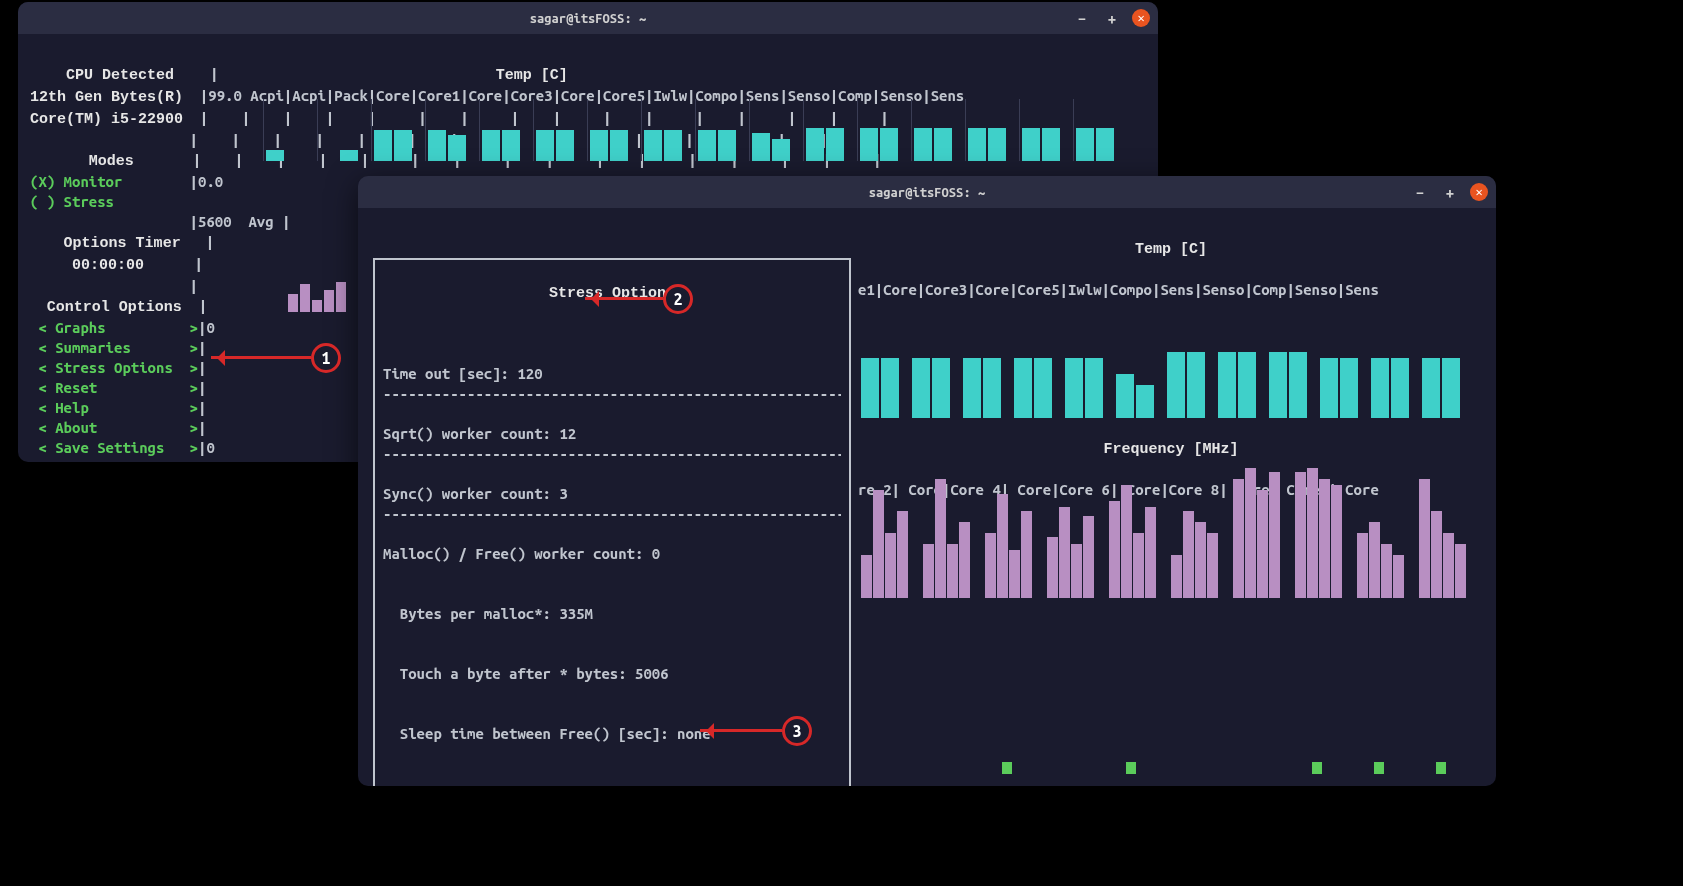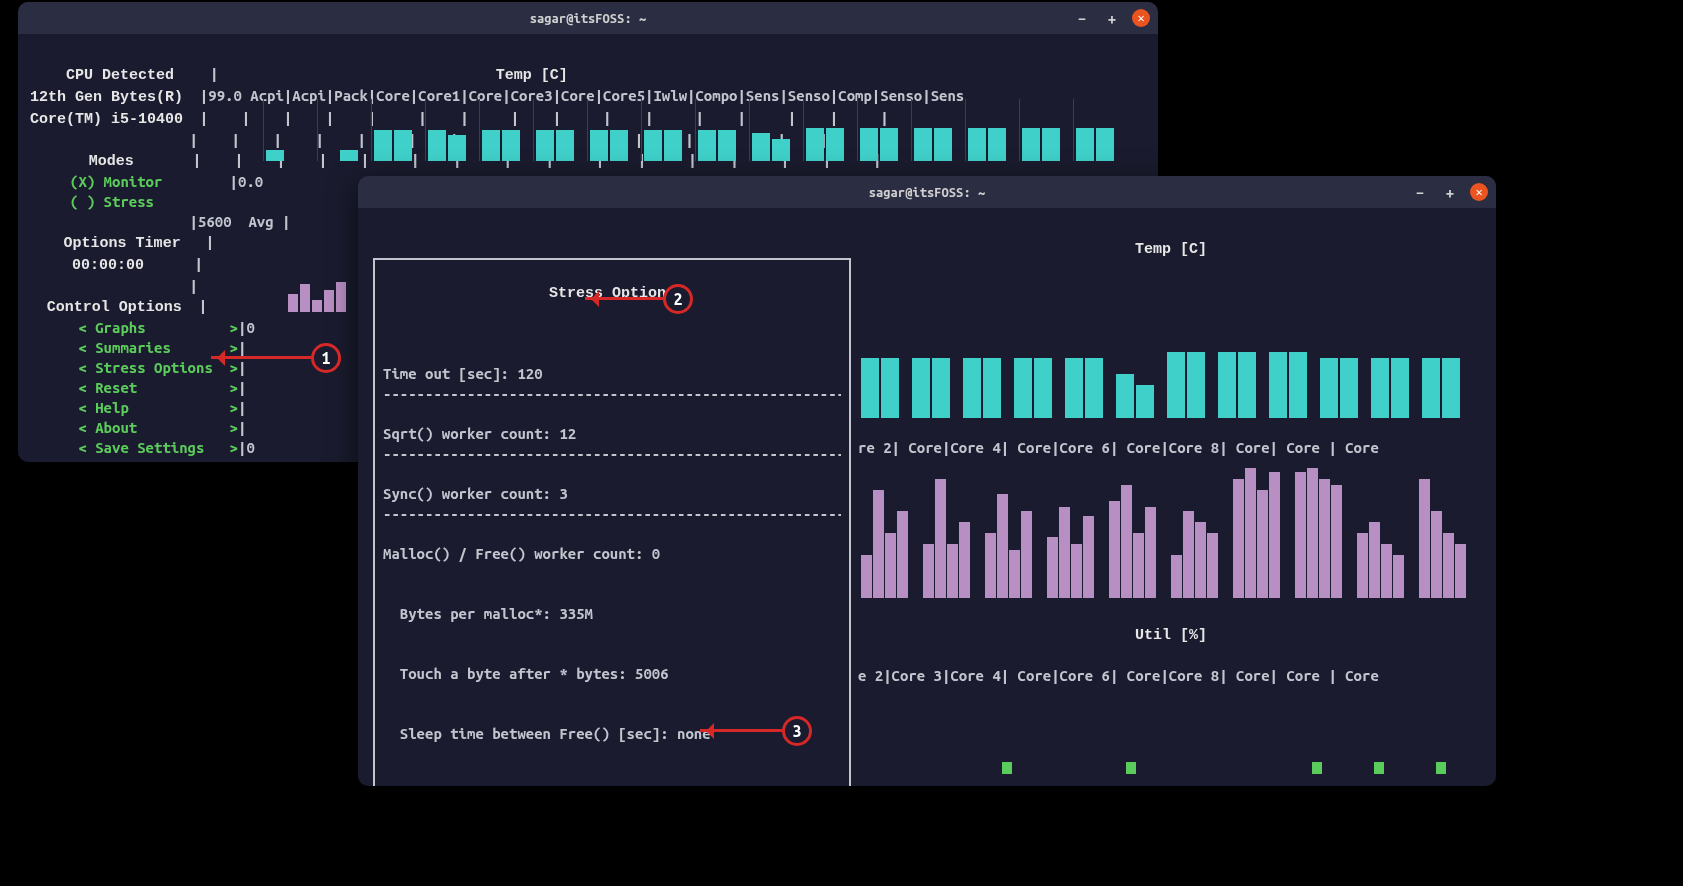--- a/index.html
+++ b/index.html
@@ -41,21 +41,21 @@
   .tb-close { background:#e95420; border-radius:50%; width:18px; height:18px; display:flex; align-items:center; justify-content:center; color:#fff; font-size:12px; }
   .term-body {
     padding: 10px 12px;
     line-height: 20px;
     font-size: 15px;
     white-space: pre;
     color: #c0c5ce;
     position: relative;
   }
   .white { color: #e6e6e6; font-family: Liberation Mono, monospace; }
-  .green { color: #5bcc5b; margin-left: 40px; }
+  .green { color: #5bcc5b; }
 
   
   #term1 { left: 18px; top: 2px; width: 1140px; height: 460px; }
   #term2 { left: 358px; top: 176px; width: 1138px; height: 610px; }
   .bar-segment {
     position: absolute;
     bottom: 0;
   }
   .cy { background:#3fd0c9; }
   .lv { background:#b88fc2; }
@@ -92,21 +92,21 @@
     <span>sagar@itsFOSS: ~</span>
     <div class="controls">
       <span class="tb-btn">–</span>
       <span class="tb-btn">+</span>
       <span class="tb-close">✕</span>
     </div>
   </div>
   <div class="term-body">
 <span class="white">    <span>CPU Detected</span>    </span>|                                 <span class="white">Temp [C]</span>
 <span class="white">12th Gen Bytes(R)</span>  <span>|99.0</span> <span>Acpi|Acpi|Pack|Core|Core1|Core|Core3|Core|Core5|Iwlw|Compo|Sens|Senso|Comp|Senso|Sens</span>
-<span class="white">Core(TM) i5-10400</span>  |    |    |    |    |     |    |     |    |     |    |     |    |     |    |     |
+<span class="white">Core(TM) i5-22900</span>  |    |    |    |    |     |    |     |    |     |    |     |    |     |    |     |
                    |    |    |    |    |     |    |     |    |     |    |     |    |     |    |     |
        <span class="white">Modes</span>       |    |    |    |    |     |    |     |    |     |    |     |    |     |    |     |
 <span class="green">(X) Monitor</span>        <span>|0.0</span>
 <span class="green">( ) Stress</span>
                    <span>|5600  Avg |</span>
     <span class="white">Options Timer</span>   |
      <span class="white">00:00:00</span>      |
                    |
   <span class="white">Control Options</span>  |
  <span class="green">&lt; Graphs          &gt;</span><span>|0</span>
@@ -170,36 +170,34 @@
 
 
 
 
 
     </div>
 
     
     <div style="position:absolute; left:500px; top:10px; right:12px;">
 <div style="text-align:center;"><span class="white">Temp [C]</span></div>
+<span>e1|Core|Core3|Core|Core5|Iwlw|Compo|Sens|Senso|Comp|Senso|Sens</span>
     </div>
     <div class="chart-zone" style="left:500px; top:100px; right:18px; height:110px;">
       <div id="t2bars"><div class="bar-segment cy" style="left: 3px; width: 18px; height: 60.5px;"></div><div class="bar-segment cy" style="left: 23px; width: 18px; height: 60.5px;"></div><div class="bar-segment cy" style="left: 54px; width: 18px; height: 60.5px;"></div><div class="bar-segment cy" style="left: 74px; width: 18px; height: 60.5px;"></div><div class="bar-segment cy" style="left: 105px; width: 18px; height: 60.5px;"></div><div class="bar-segment cy" style="left: 125px; width: 18px; height: 60.5px;"></div><div class="bar-segment cy" style="left: 156px; width: 18px; height: 60.5px;"></div><div class="bar-segment cy" style="left: 176px; width: 18px; height: 60.5px;"></div><div class="bar-segment cy" style="left: 207px; width: 18px; height: 60.5px;"></div><div class="bar-segment cy" style="left: 227px; width: 18px; height: 60.5px;"></div><div class="bar-segment cy" style="left: 258px; width: 18px; height: 44px;"></div><div class="bar-segment cy" style="left: 278px; width: 18px; height: 33px;"></div><div class="bar-segment cy" style="left: 309px; width: 18px; height: 66px;"></div><div class="bar-segment cy" style="left: 329px; width: 18px; height: 66px;"></div><div class="bar-segment cy" style="left: 360px; width: 18px; height: 66px;"></div><div class="bar-segment cy" style="left: 380px; width: 18px; height: 66px;"></div><div class="bar-segment cy" style="left: 411px; width: 18px; height: 66px;"></div><div class="bar-segment cy" style="left: 431px; width: 18px; height: 66px;"></div><div class="bar-segment cy" style="left: 462px; width: 18px; height: 60.5px;"></div><div class="bar-segment cy" style="left: 482px; width: 18px; height: 60.5px;"></div><div class="bar-segment cy" style="left: 513px; width: 18px; height: 60.5px;"></div><div class="bar-segment cy" style="left: 533px; width: 18px; height: 60.5px;"></div><div class="bar-segment cy" style="left: 564px; width: 18px; height: 60.5px;"></div><div class="bar-segment cy" style="left: 584px; width: 18px; height: 60.5px;"></div></div>
     </div>
 
     <div style="position:absolute; left:500px; top:210px; right:12px;">
+<div style="text-align:center;"><span class="white">Frequency [MHz]</span></div>
 <span>re 2| Core|Core 4| Core|Core 6| Core|Core 8| Core| Core | Core</span>
     </div>
     <div class="chart-zone" style="left:500px; top:260px; right:18px; height:130px;">
       <div id="fbars"><div class="bar-segment lv" style="left: 3px; width: 11px; height: 43.3333px;"></div><div class="bar-segment lv" style="left: 15px; width: 11px; height: 108.333px;"></div><div class="bar-segment lv" style="left: 27px; width: 11px; height: 65px;"></div><div class="bar-segment lv" style="left: 39px; width: 11px; height: 86.6667px;"></div><div class="bar-segment lv" style="left: 65px; width: 11px; height: 54.1667px;"></div><div class="bar-segment lv" style="left: 77px; width: 11px; height: 119.167px;"></div><div class="bar-segment lv" style="left: 89px; width: 11px; height: 54.1667px;"></div><div class="bar-segment lv" style="left: 101px; width: 11px; height: 75.8333px;"></div><div class="bar-segment lv" style="left: 127px; width: 11px; height: 65px;"></div><div class="bar-segment lv" style="left: 139px; width: 11px; height: 104px;"></div><div class="bar-segment lv" style="left: 151px; width: 11px; height: 47.6667px;"></div><div class="bar-segment lv" style="left: 163px; width: 11px; height: 86.6667px;"></div><div class="bar-segment lv" style="left: 189px; width: 11px; height: 60.6667px;"></div><div class="bar-segment lv" style="left: 201px; width: 11px; height: 91px;"></div><div class="bar-segment lv" style="left: 213px; width: 11px; height: 54.1667px;"></div><div class="bar-segment lv" style="left: 225px; width: 11px; height: 82.3333px;"></div><div class="bar-segment lv" style="left: 251px; width: 11px; height: 97.5px;"></div><div class="bar-segment lv" style="left: 263px; width: 11px; height: 112.667px;"></div><div class="bar-segment lv" style="left: 275px; width: 11px; height: 65px;"></div><div class="bar-segment lv" style="left: 287px; width: 11px; height: 91px;"></div><div class="bar-segment lv" style="left: 313px; width: 11px; height: 43.3333px;"></div><div class="bar-segment lv" style="left: 325px; width: 11px; height: 86.6667px;"></div><div class="bar-segment lv" style="left: 337px; width: 11px; height: 75.8333px;"></div><div class="bar-segment lv" style="left: 349px; width: 11px; height: 65px;"></div><div class="bar-segment lv" style="left: 375px; width: 11px; height: 119.167px;"></div><div class="bar-segment lv" style="left: 387px; width: 11px; height: 130px;"></div><div class="bar-segment lv" style="left: 399px; width: 11px; height: 108.333px;"></div><div class="bar-segment lv" style="left: 411px; width: 11px; height: 125.667px;"></div><div class="bar-segment lv" style="left: 437px; width: 11px; height: 125.667px;"></div><div class="bar-segment lv" style="left: 449px; width: 11px; height: 130px;"></div><div class="bar-segment lv" style="left: 461px; width: 11px; height: 119.167px;"></div><div class="bar-segment lv" style="left: 473px; width: 11px; height: 112.667px;"></div><div class="bar-segment lv" style="left: 499px; width: 11px; height: 65px;"></div><div class="bar-segment lv" style="left: 511px; width: 11px; height: 75.8333px;"></div><div class="bar-segment lv" style="left: 523px; width: 11px; height: 54.1667px;"></div><div class="bar-segment lv" style="left: 535px; width: 11px; height: 43.3333px;"></div><div class="bar-segment lv" style="left: 561px; width: 11px; height: 119.167px;"></div><div class="bar-segment lv" style="left: 573px; width: 11px; height: 86.6667px;"></div><div class="bar-segment lv" style="left: 585px; width: 11px; height: 65px;"></div><div class="bar-segment lv" style="left: 597px; width: 11px; height: 54.1667px;"></div></div>
     </div>
 
-    <div style="position:absolute; left:500px; top:396px; right:12px;">
-<div style="text-align:center;"><span class="white">Util [%]</span></div>
-<span>e 2|Core 3|Core 4| Core|Core 6| Core|Core 8| Core| Core | Core</span>
-    </div>
     <div class="chart-zone" style="left:500px; top:446px; right:18px; height:120px;">
       <div id="ubars"><div class="bar-segment gr2" style="left: 144px; width: 10px; height: 12px;"></div><div class="bar-segment gr2" style="left: 268px; width: 10px; height: 12px;"></div><div class="bar-segment gr2" style="left: 454px; width: 10px; height: 12px;"></div><div class="bar-segment gr2" style="left: 516px; width: 10px; height: 12px;"></div><div class="bar-segment gr2" style="left: 578px; width: 10px; height: 12px;"></div></div>
     </div>
 
   </div>
 </div>
 
 <div class="arrow2">
   <div class="arrow-line"></div>
   <div class="callout">2</div>

